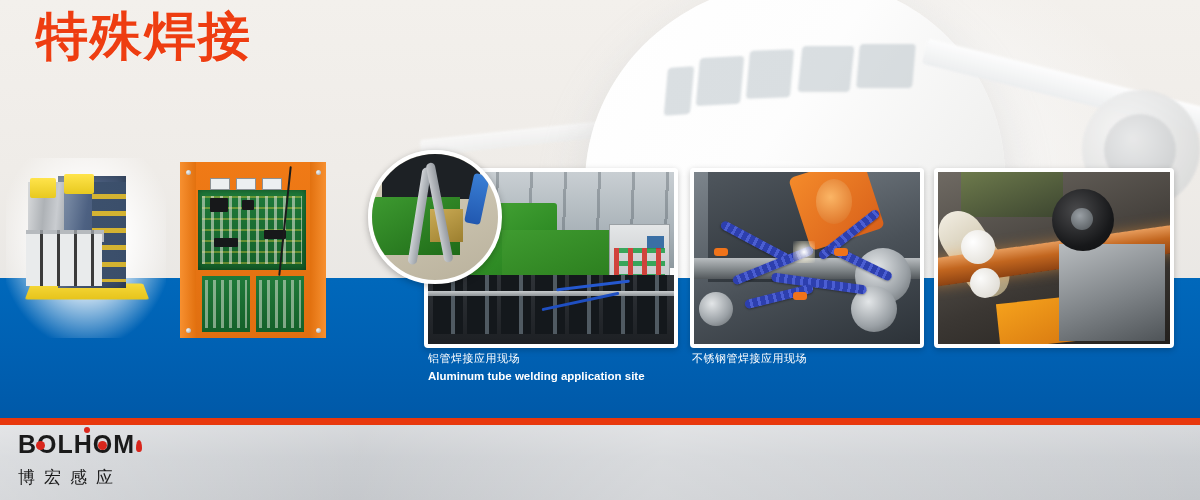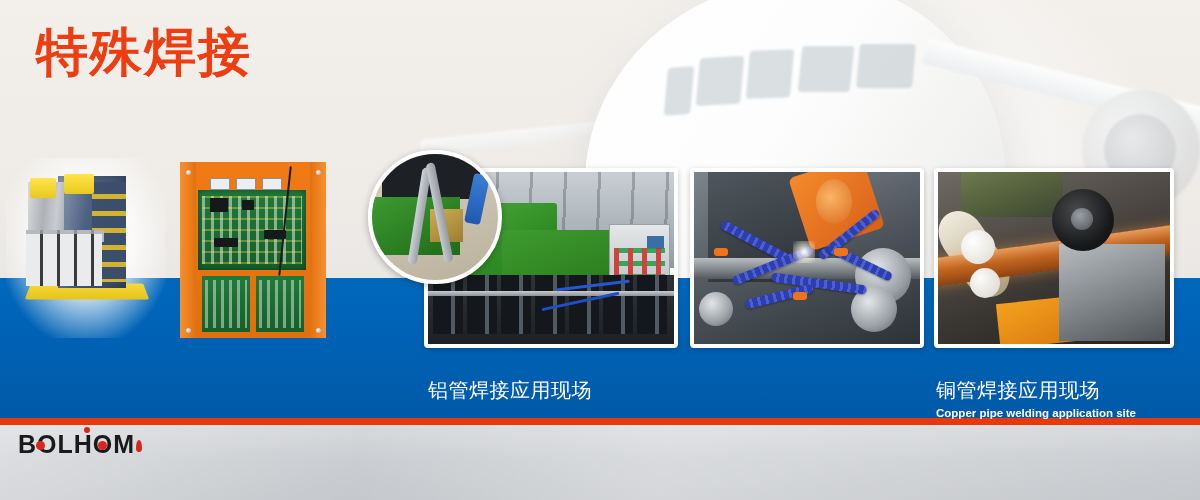--- a/index.html
+++ b/index.html
@@ -80,21 +80,21 @@
   .footer{
     position:absolute;left:0;top:425px;width:1200px;height:75px;
     background:linear-gradient(180deg,#d5d7da 0%,#c8cbcf 45%,#c2c5c9 100%);
   }
   .footer-sheen{
     position:absolute;left:0;top:425px;width:1200px;height:75px;
     background:linear-gradient(100deg,rgba(255,255,255,.35) 0%,rgba(255,255,255,.05) 30%,rgba(255,255,255,.3) 55%,rgba(255,255,255,.05) 100%);
   }
 
   
-  .headline{position:absolute;left:36px;top:26px;}
+  .headline{position:absolute;left:36px;top:10px;}
   .headline .cn{
     font-size:52px;font-weight:bold;color:#ee3d11;letter-spacing:2px;
     line-height:1;font-family:"DejaVu Sans","Liberation Sans",sans-serif;
     text-shadow:0 1px 0 rgba(255,255,255,.4);
   }
   .headline .en{
     margin-top:8px;font-size:19px;color:#4a4a4a;letter-spacing:.3px;
     font-family:"Liberation Sans",sans-serif;
   }
 
@@ -245,22 +245,22 @@
     background:radial-gradient(circle at 40% 35%,#9aa0a5,#4e5357);}
   .f3-steel{position:absolute;right:2%;bottom:2%;width:46%;height:56%;
     background:linear-gradient(160deg,#b8bcbf,#7f8488 55%,#4f5458);}
   .f3-yellow{position:absolute;left:26%;bottom:0;width:42%;height:26%;
     background:linear-gradient(160deg,#f5a11c,#d6760f);transform:rotate(-6deg);}
   .f3-greenmach{position:absolute;left:10%;top:0;width:44%;height:26%;
     background:linear-gradient(160deg,#6d7a4c,#3d4630);}
 
   
   .caption{position:absolute;color:#ffffff;}
-  .caption .cn{font-size:20px;line-height:1.25;letter-spacing:.5px;
-    font-family:"DejaVu Sans","Liberation Sans",sans-serif;margin-top:26px;}
+  .caption .cn{font-size:11px;line-height:1.25;letter-spacing:.5px;
+    font-family:"DejaVu Sans","Liberation Sans",sans-serif;}
   .caption .en{font-size:11.5px;line-height:1.3;margin-top:3px;font-weight:bold;
     font-family:"Liberation Sans",sans-serif;}
   .cap1{left:428px;top:352px;}
   .cap2{left:692px;top:352px;}
   .cap3{left:936px;top:352px;}
 
   
   .logo{position:absolute;left:18px;top:432px;}
   .logo-word{position:relative;font-size:25px;font-weight:bold;color:#1a1a1a;
     letter-spacing:1px;line-height:1;font-family:"Liberation Sans",sans-serif;}
@@ -399,32 +399,31 @@
     <div class="f3-white1"></div>
     <div class="f3-white2"></div>
     <div class="f3-yellow"></div>
     <div class="f3-steel"></div>
     <div class="f3-disc"></div>
     <div class="f3-disc-hub"></div>
   </div>
 
   <div class="caption cap1">
     <div class="cn">铝管焊接应用现场</div>
+    <div class="en">Aluminum tube welding application site</div>
   </div>
   <div class="caption cap2">
-  </div>
-  <div class="caption cap3">
-    <div class="cn">铜管焊接应用现场</div>
-    <div class="en">Copper pipe welding application site</div>
+    <div class="cn">不锈钢管焊接应用现场</div>
   </div>
 
   <div class="logo">
     <div class="logo-word">
       <span>BOLHOM</span>
       <span class="logo-dot dotO1"></span>
       <span class="logo-dot dotI"></span>
       <span class="logo-dot dotO2"></span>
       <span class="logo-flame"></span>
     </div>
+    <div class="logo-cn">博宏感应</div>
   </div>
 
 
 </div>
 
 </body></html>

